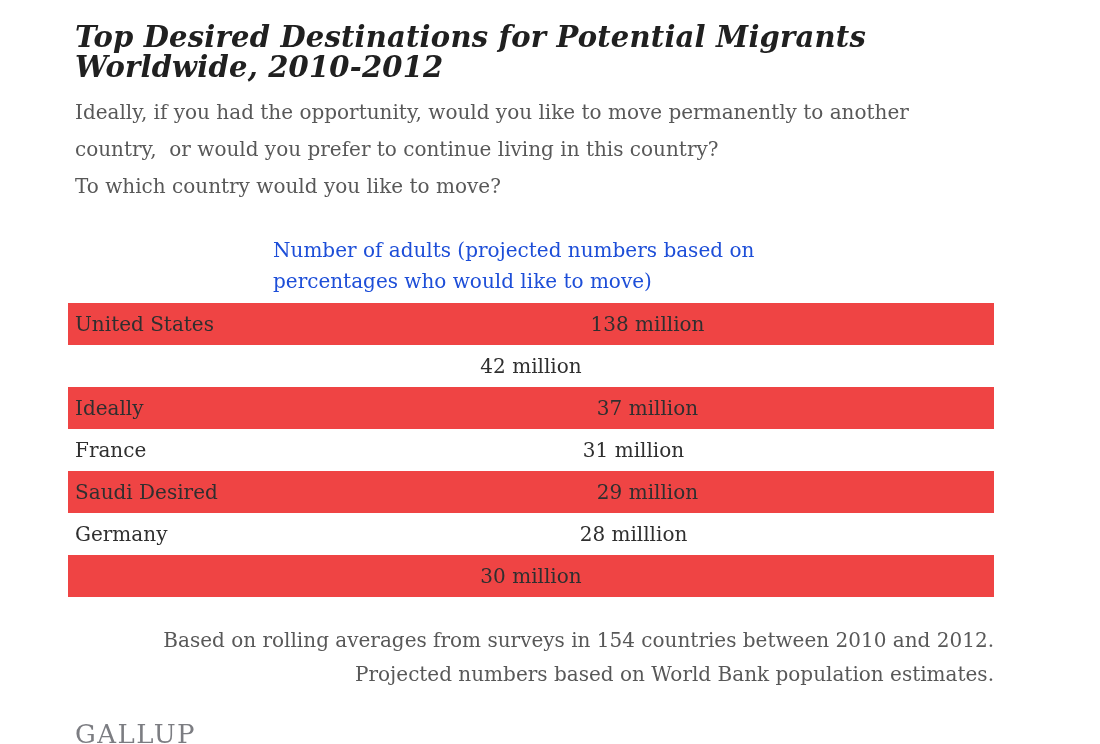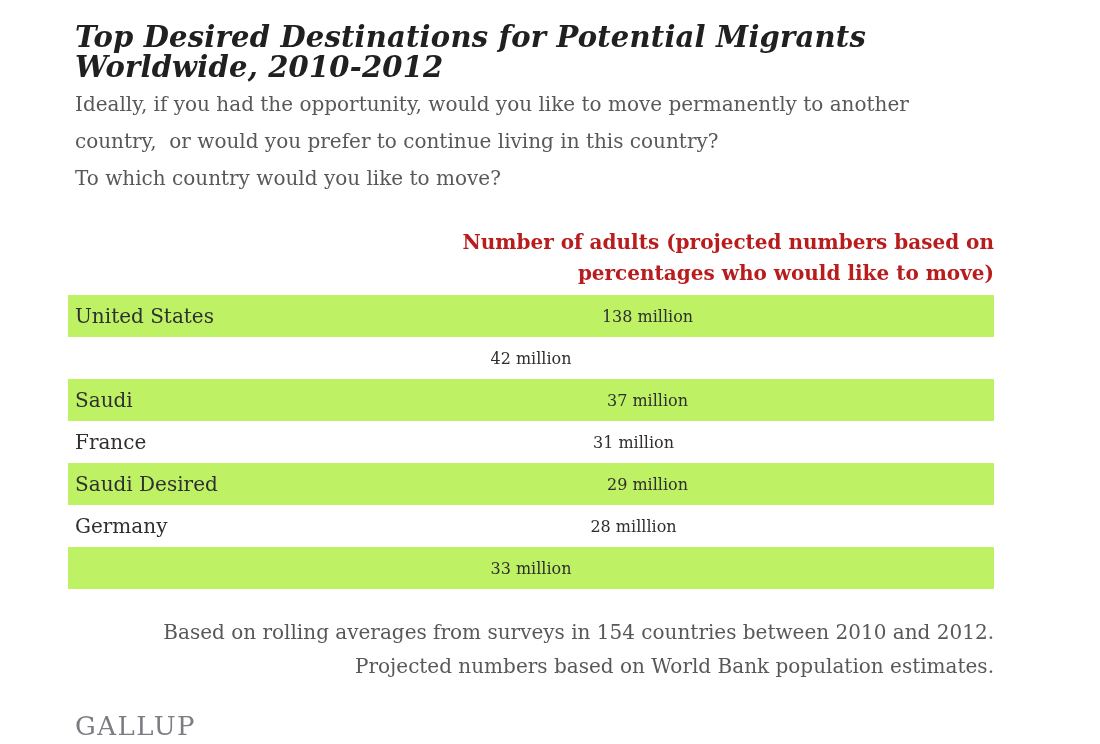--- a/index.html
+++ b/index.html
@@ -18,61 +18,61 @@
   .title {
     margin: 0 0 0 7px;
     font-size: 29px;
     font-weight: bold;
     font-style: italic;
     color: #202020;
     letter-spacing: 0.2px;
     line-height: 30px;
   }
   .question {
-    margin: 4px 0 0 7px;
+    margin: 12px 0 0 7px;
     font-size: 20px;
     line-height: 37px;
     color: #585858;
     white-space: pre-wrap;
   }
   .col-header {
     margin: 30px 0 6px 205px;
     width: 721px;
-    text-align: right;
+    text-align: left;
     font-size: 20px;
-    font-weight: bold;
-    color: #b91c1c;
+    font-weight: normal;
+    color: #1d4ed8;
     line-height: 31px;
     white-space: pre-wrap;
   }
   .table {
     width: 926px;
   }
   .t-row {
     display: flex;
     align-items: center;
     min-height: 42px;
   }
   .t-row.striped {
-    background: #bef264;
+    background: #ef4444;
     gap: 28px;
   }
   .cell-country {
     width: 205px;
     box-sizing: border-box;
     padding: 6px 0 6px 7px;
     font-size: 20px;
     line-height: 26px;
     color: #2f2f2f;
     white-space: pre-line;
   }
   .cell-value {
     flex: 1;
     text-align: center;
-    font-size: 16px;
+    font-size: 20px;
     color: #2f2f2f;
   }
   .footnote {
     margin: 26px 0 0 7px;
     font-size: 20px;
     line-height: 34px;
     color: #585858;
     white-space: pre-wrap;
     text-align: right;
   }
@@ -102,41 +102,41 @@
     <div class="t-row striped">
       <div class="cell-country">United States</div>
       <div class="cell-value">138 million</div>
     </div>
 
     <div class="t-row">
       <div class="cell-value">42 million</div>
     </div>
 
     <div class="t-row striped">
-      <div class="cell-country">Saudi</div>
+      <div class="cell-country">Ideally</div>
       <div class="cell-value">37 million</div>
     </div>
 
     <div class="t-row">
       <div class="cell-country">France</div>
       <div class="cell-value">31 million</div>
     </div>
 
     <div class="t-row striped">
       <div class="cell-country">Saudi Desired</div>
       <div class="cell-value">29 million</div>
     </div>
 
     <div class="t-row">
       <div class="cell-country">Germany</div>
       <div class="cell-value">28 milllion</div>
     </div>
 
     <div class="t-row striped">
-      <div class="cell-value">33 million</div>
+      <div class="cell-value">30 million</div>
     </div>
 
   </div>
 
   <div class="footnote">Based on rolling averages from surveys in 154 countries between 2010 and 2012.
 Projected numbers based on World Bank population estimates.</div>
 
   <div class="logo"><span>GALLUP</span></div>
 
 </div>

